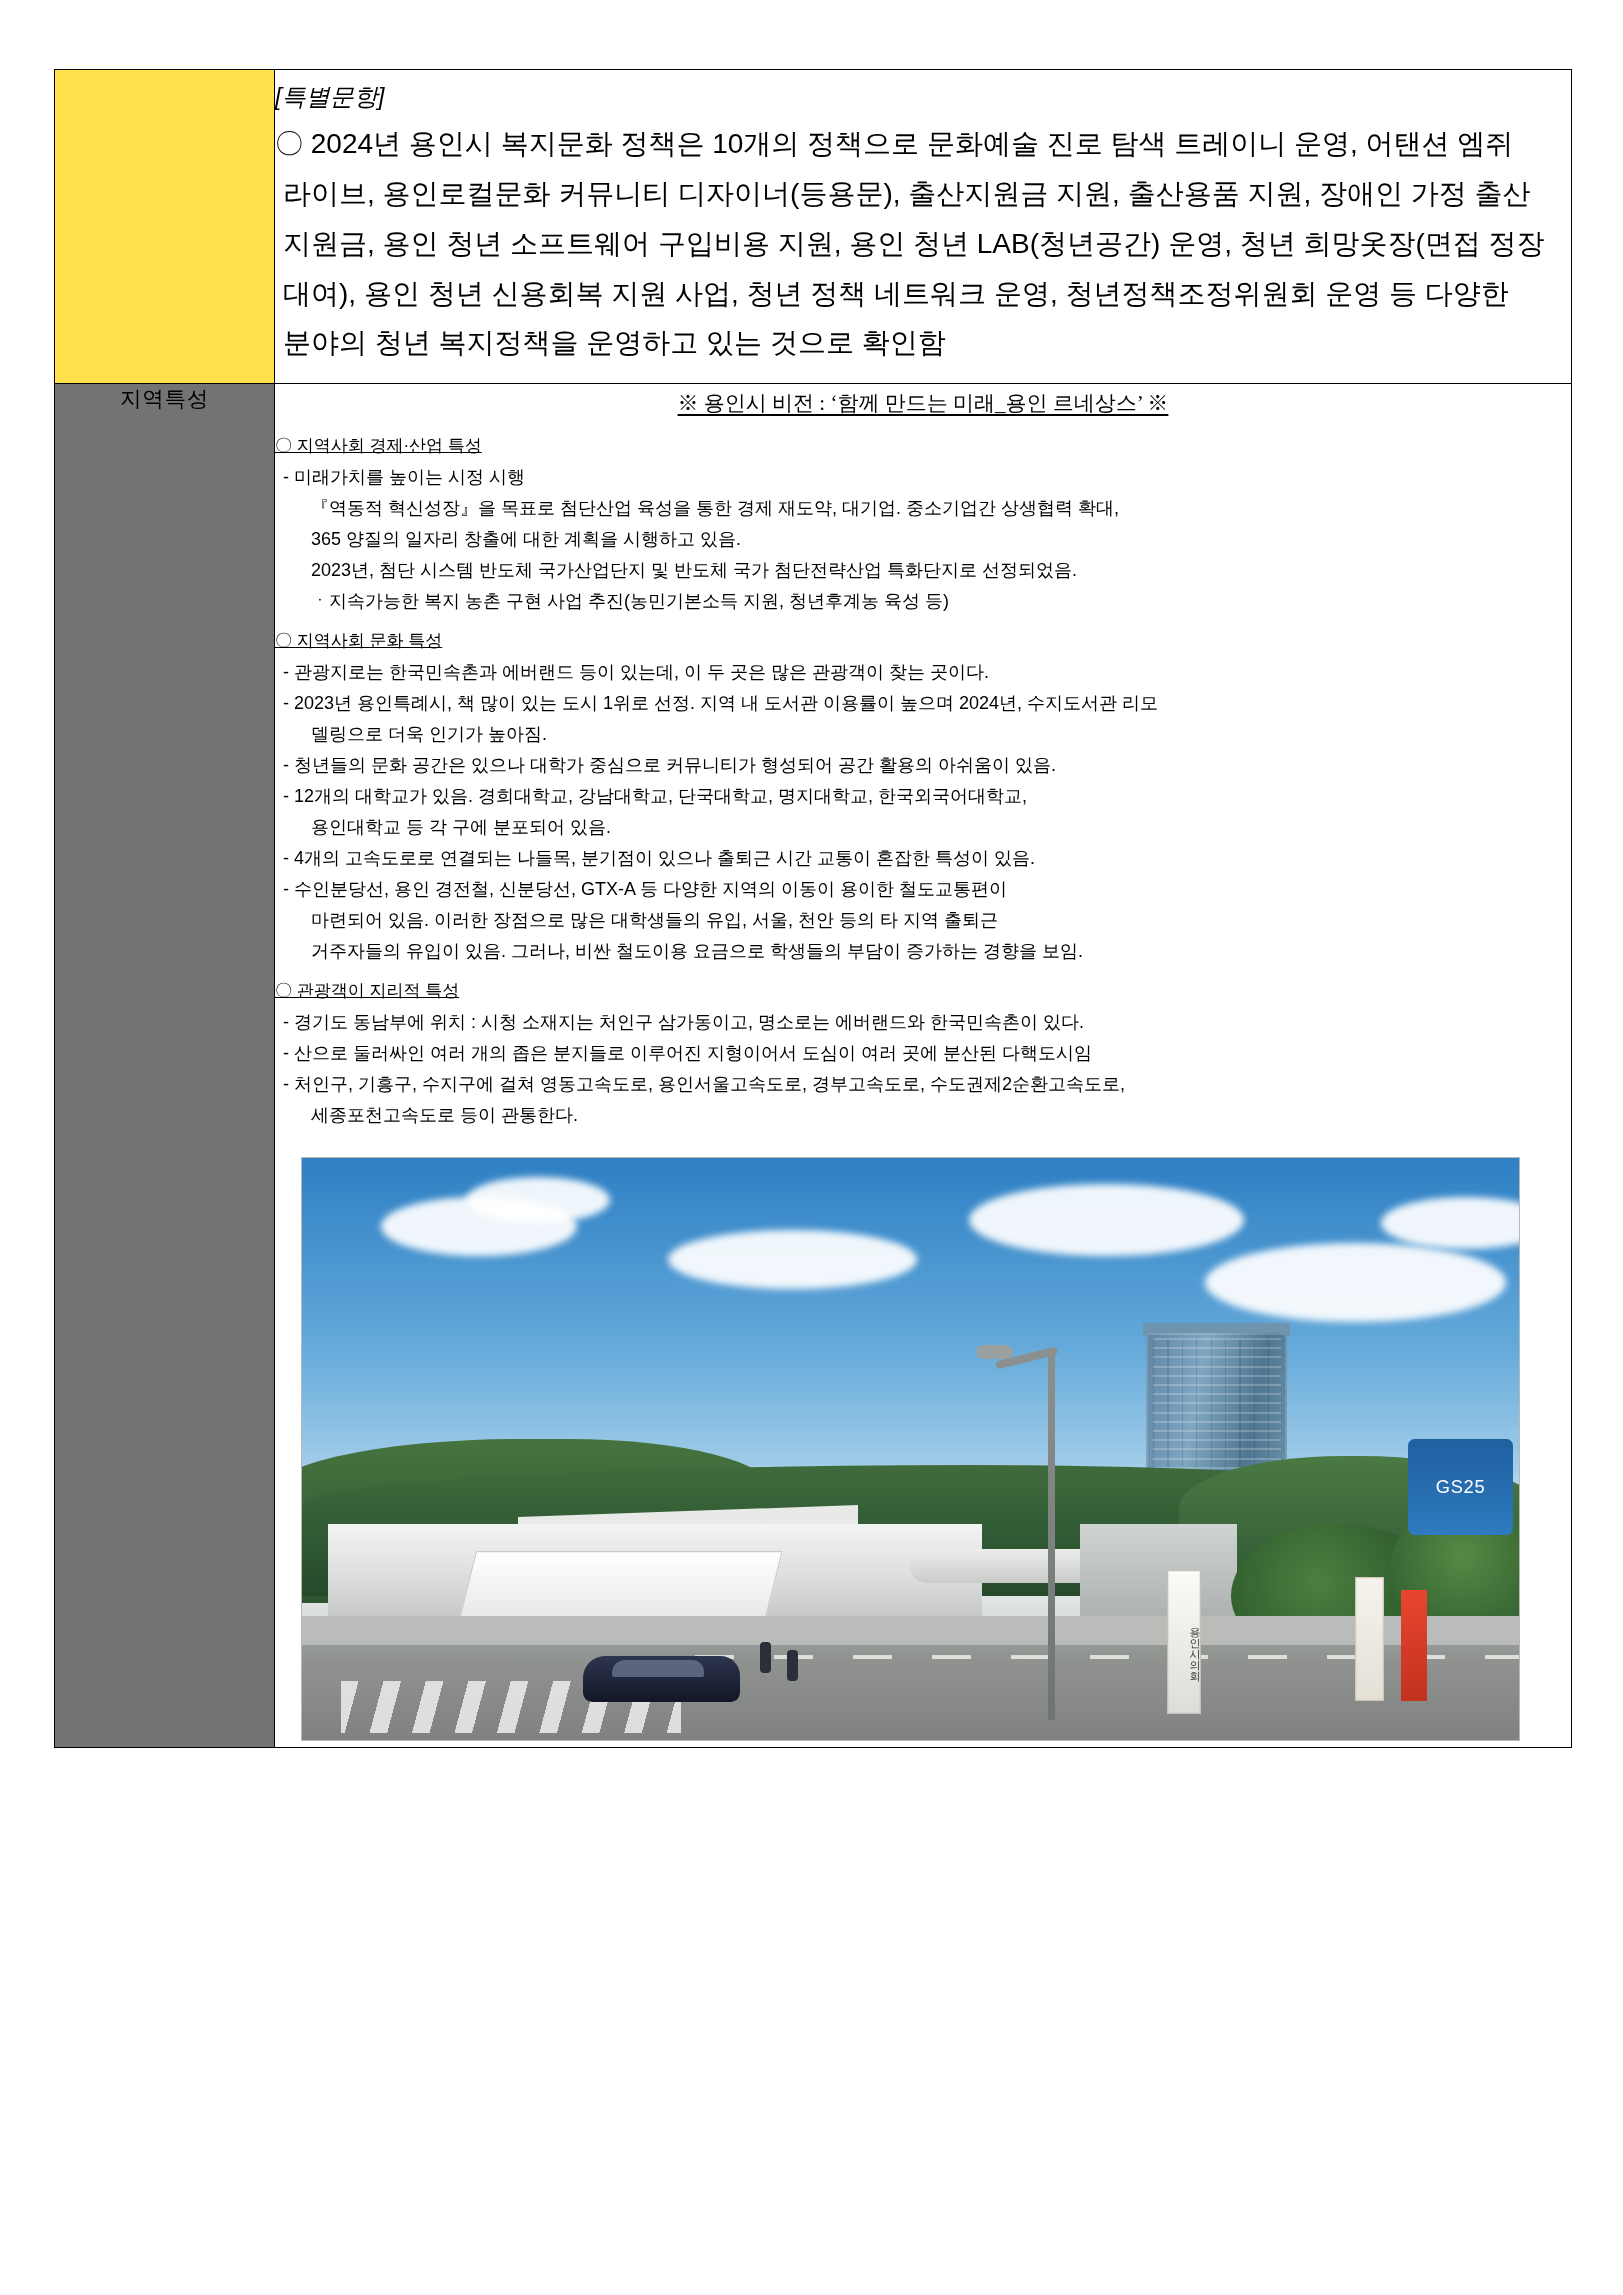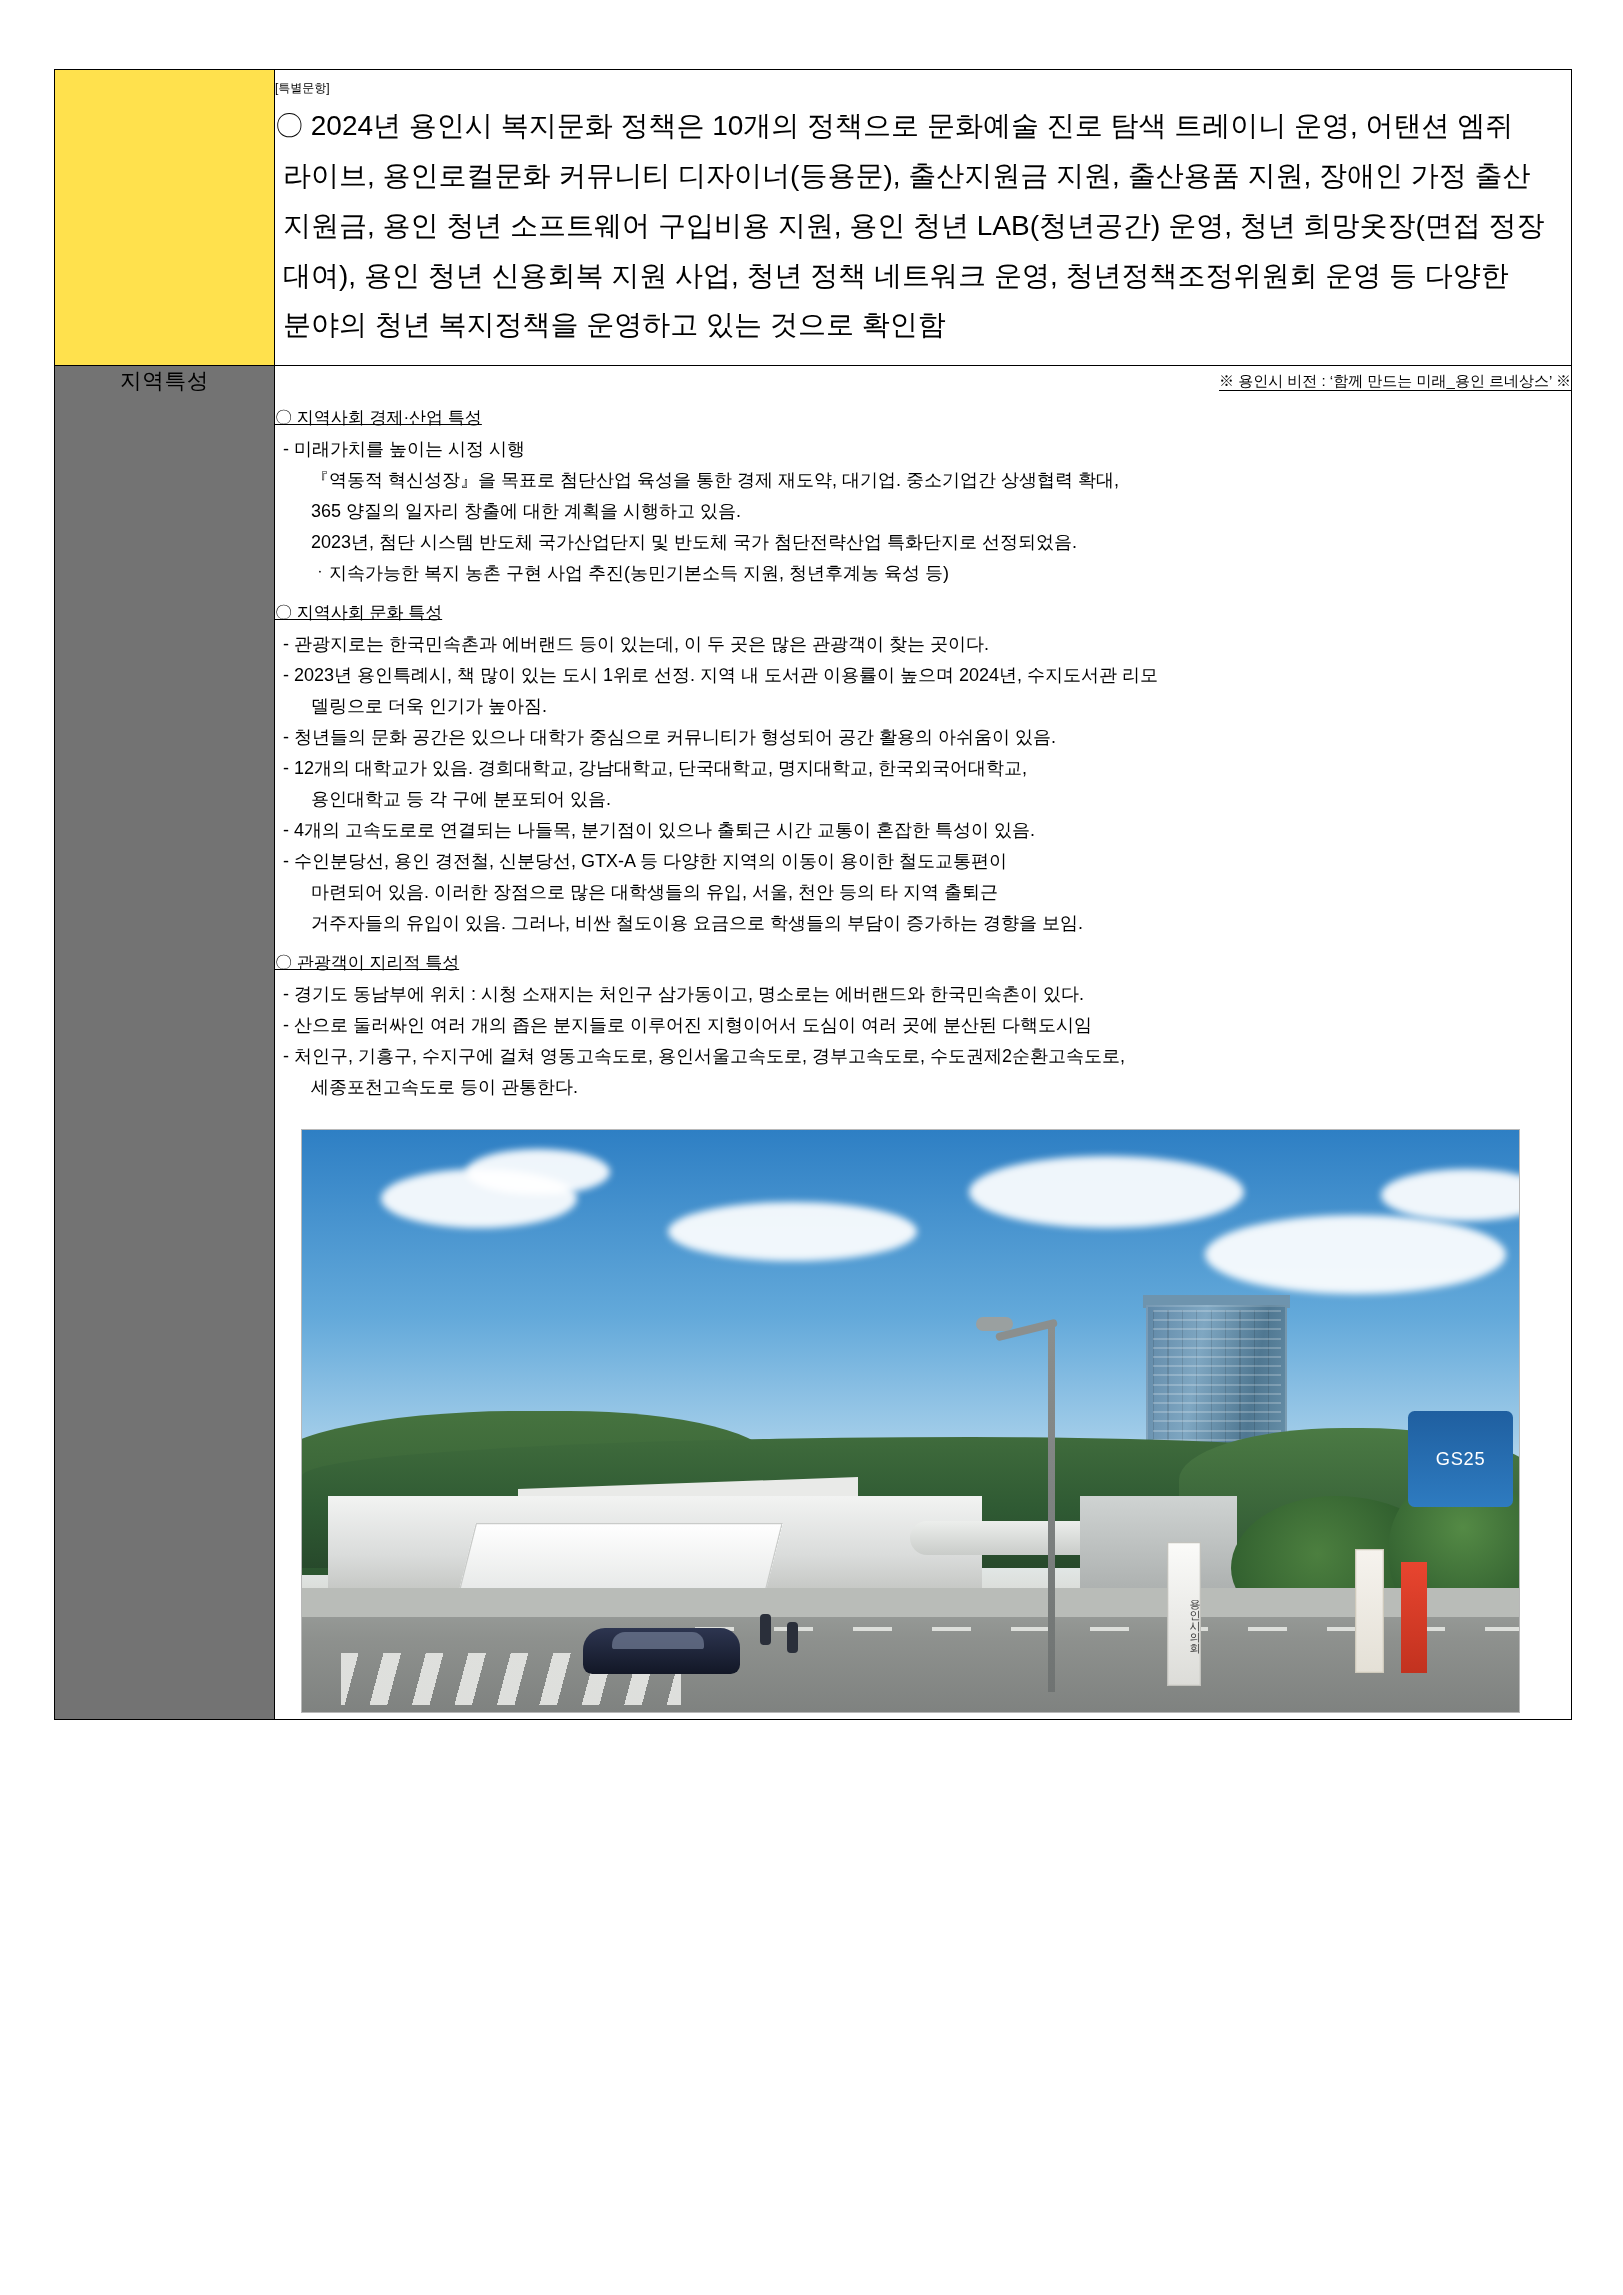--- a/index.html
+++ b/index.html
@@ -45,38 +45,40 @@
   }
   .content-cell {
     padding: 11.8px 17px 17px 17px;
     background: #ffffff;
   }
   .row-special .content-cell {
     padding-top: 9.2px;
     padding-bottom: 14.4px;
   }
   .tag {
-    font-size: 12px;
+    font-size: 24px;
     line-height: 1.5;
     margin: 0 0 3.9px 0;
+    font-style: italic;
   }
   .lines p {
     margin: 0;
     font-size: 28px;
     line-height: 1.78;
     white-space: pre-wrap;
   }
   .indent-1 { padding-left: 8px; }
   .indent-2 { padding-left: 36px; }
 
   .vision-title {
-    text-align: right;
-    font-size: 15px;
+    text-align: center;
+    font-size: 21px;
     line-height: 1.7;
     margin: 2.6px 0 10.5px 0;
+    font-family: Liberation Serif, serif;
   }
   .vision-title u {
     text-decoration: underline;
     text-underline-offset: 3.9px;
   }
   .section-head {
     font-size: 17px;
     line-height: 1.6;
     margin: 10.5px 0 2.6px 0;
     font-weight: normal;

